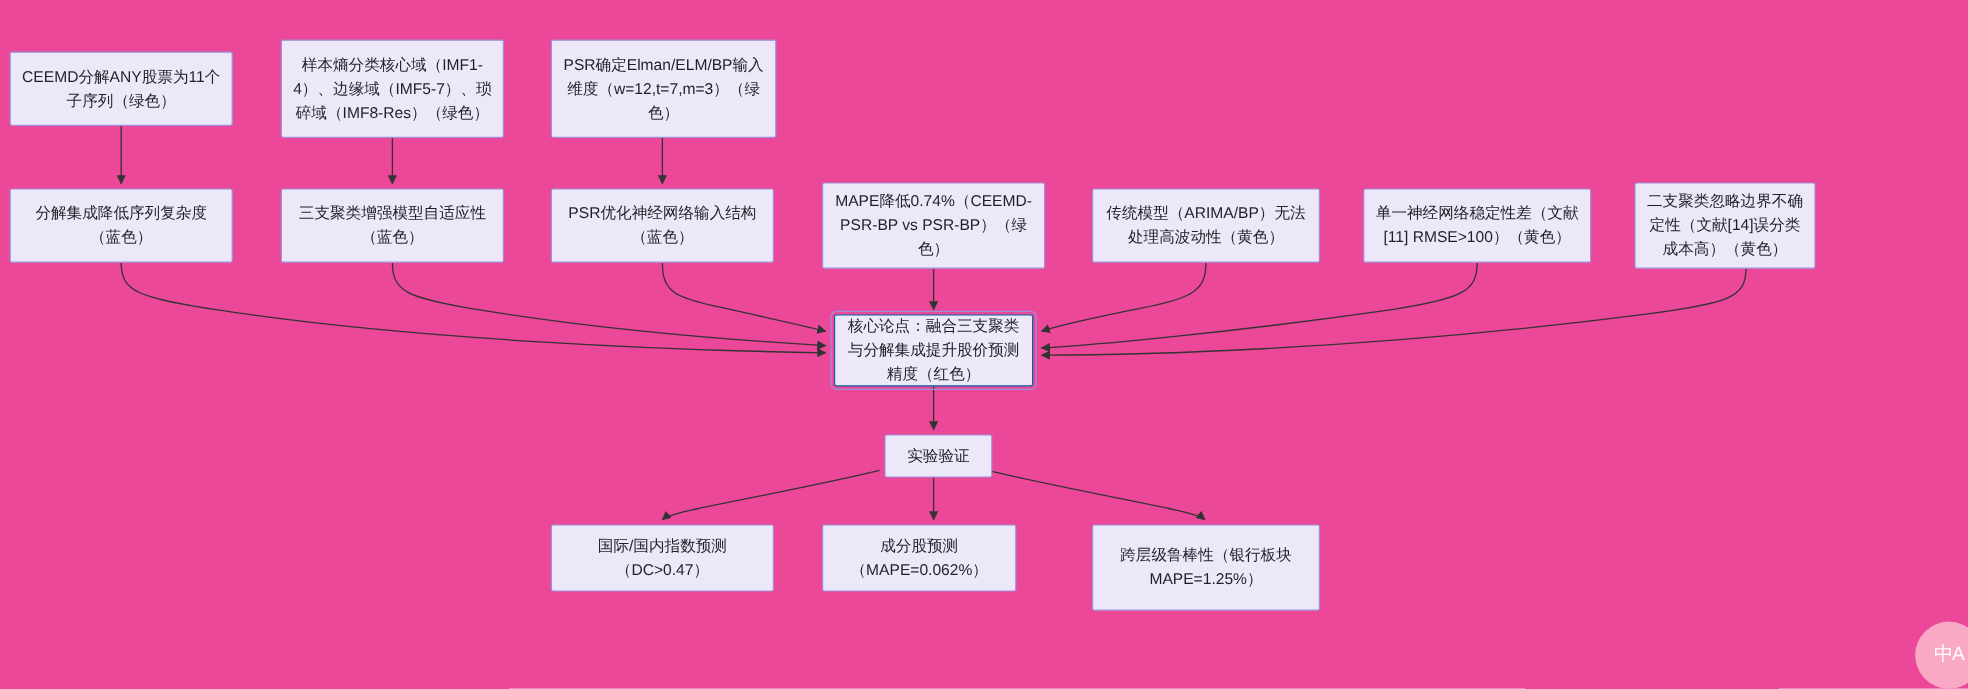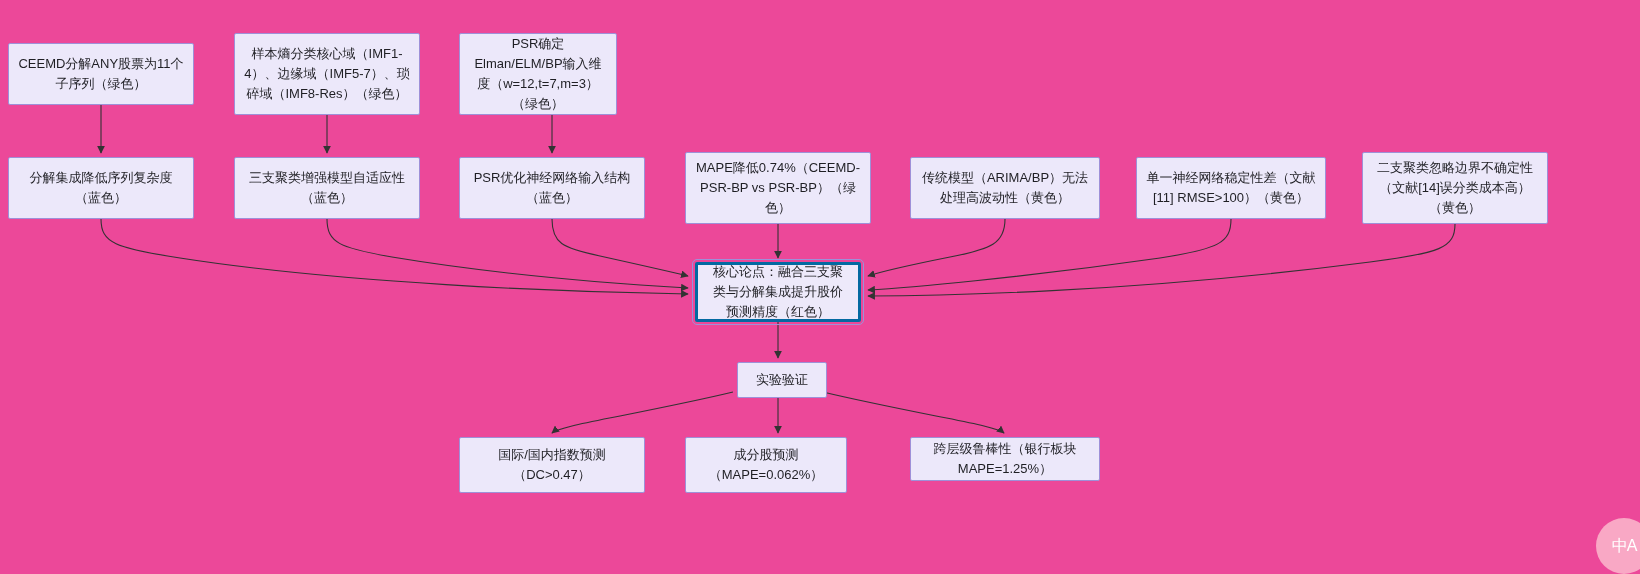--- a/index.html
+++ b/index.html
@@ -34,21 +34,21 @@
     display: flex;
     align-items: center;
     justify-content: center;
     text-align: center;
     color: #1f1f24;
     font-size: 13px;
     line-height: 20px;
     padding: 4px 9px;
   }
   .node.core {
-    border: 3px solid #0369a1;
+    border: 1px solid #0369a1;
     outline: 1px solid #9E90D8;
     outline-offset: 2px;
     background: #EDE9FA;
   }
   .node span {
     display: block;
     width: 100%;
   }
   .watermark {
     position: absolute;
@@ -106,21 +106,21 @@
   </svg>
 
   <div class="node" style="left:8px; top:43px; width:186px; height:62px;">
     <span>CEEMD分解ANY股票为11个子序列（绿色）</span>
   </div>
 
   <div class="node" style="left:234px; top:33px; width:186px; height:82px;">
     <span>样本熵分类核心域（IMF1-4）、边缘域（IMF5-7）、琐碎域（IMF8-Res）（绿色）</span>
   </div>
 
-  <div class="node" style="left:459px; top:33px; width:158px; height:82px;">
+  <div class="node" style="left:459px; top:33px; width:188px; height:82px;">
     <span>PSR确定Elman/ELM/BP输入维度（w=12,t=7,m=3）（绿色）</span>
   </div>
 
   <div class="node" style="left:8px; top:157px; width:186px; height:62px;justify-content:center;">
     <span>分解集成降低序列复杂度（蓝色）</span>
   </div>
 
   <div class="node" style="left:234px; top:157px; width:186px; height:62px;">
     <span>三支聚类增强模型自适应性（蓝色）</span>
   </div>
@@ -134,41 +134,41 @@
   </div>
 
   <div class="node" style="left:910px; top:157px; width:190px; height:62px;">
     <span>传统模型（ARIMA/BP）无法处理高波动性（黄色）</span>
   </div>
 
   <div class="node" style="left:1136px; top:157px; width:190px; height:62px;">
     <span>单一神经网络稳定性差（文献[11] RMSE&gt;100）（黄色）</span>
   </div>
 
-  <div class="node" style="left:1362px; top:152px; width:186px; height:72px;">
+  <div class="node" style="left:1362px; top:152px; width:151px; height:72px;">
     <span>二支聚类忽略边界不确定性（文献[14]误分类成本高）（黄色）</span>
   </div>
 
   <div class="node core" style="left:695px; top:262px; width:166px; height:60px;">
     <span>核心论点：融合三支聚类与分解集成提升股价预测精度（红色）</span>
   </div>
 
   <div class="node" style="left:737px; top:362px; width:90px; height:36px;">
     <span>实验验证</span>
   </div>
 
   <div class="node" style="left:459px; top:437px; width:186px; height:56px;">
     <span>国际/国内指数预测（DC&gt;0.47）</span>
   </div>
 
   <div class="node" style="left:685px; top:437px; width:162px; height:56px;">
     <span>成分股预测（MAPE=0.062%）</span>
   </div>
 
-  <div class="node" style="left:910px; top:437px; width:190px; height:44px;justify-content:center;">
+  <div class="node" style="left:910px; top:437px; width:190px; height:72px;justify-content:center;">
     <span>跨层级鲁棒性（银行板块MAPE=1.25%）</span>
   </div>
 
   <div class="watermark" style="left:1596px; top:518px;">
     <span class="wm-inner">中A</span>
   </div>
 
 </div>
 
 </body></html>

